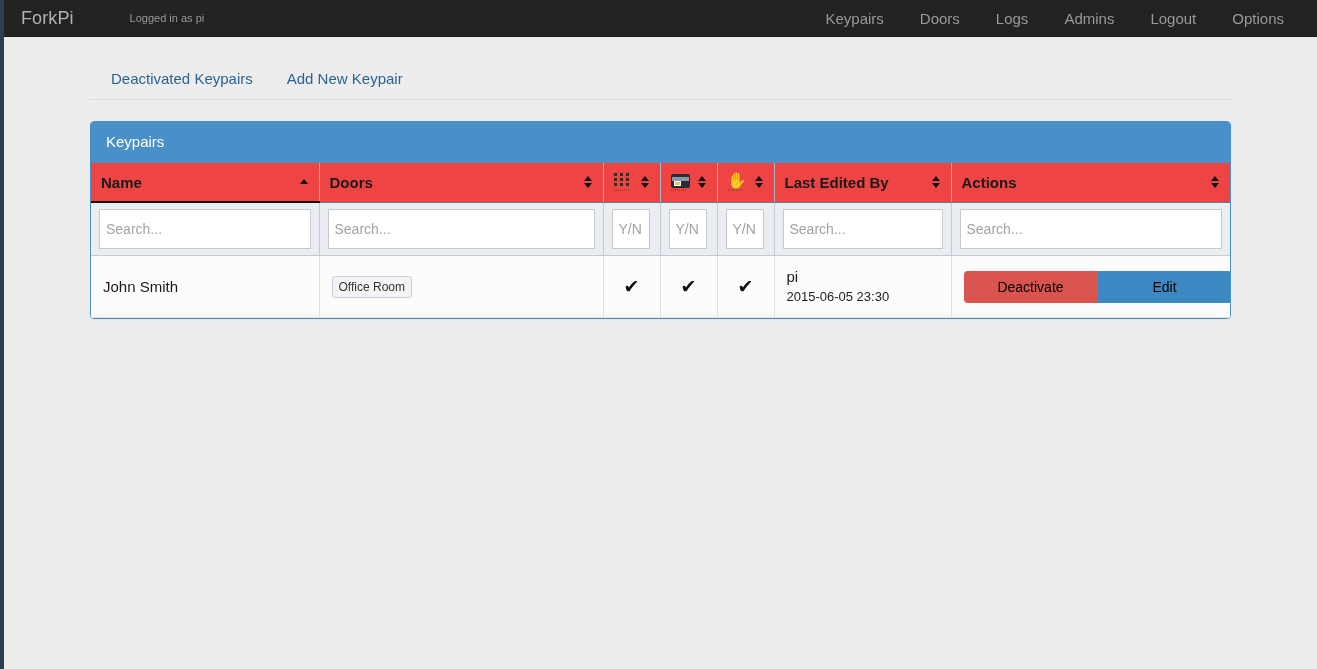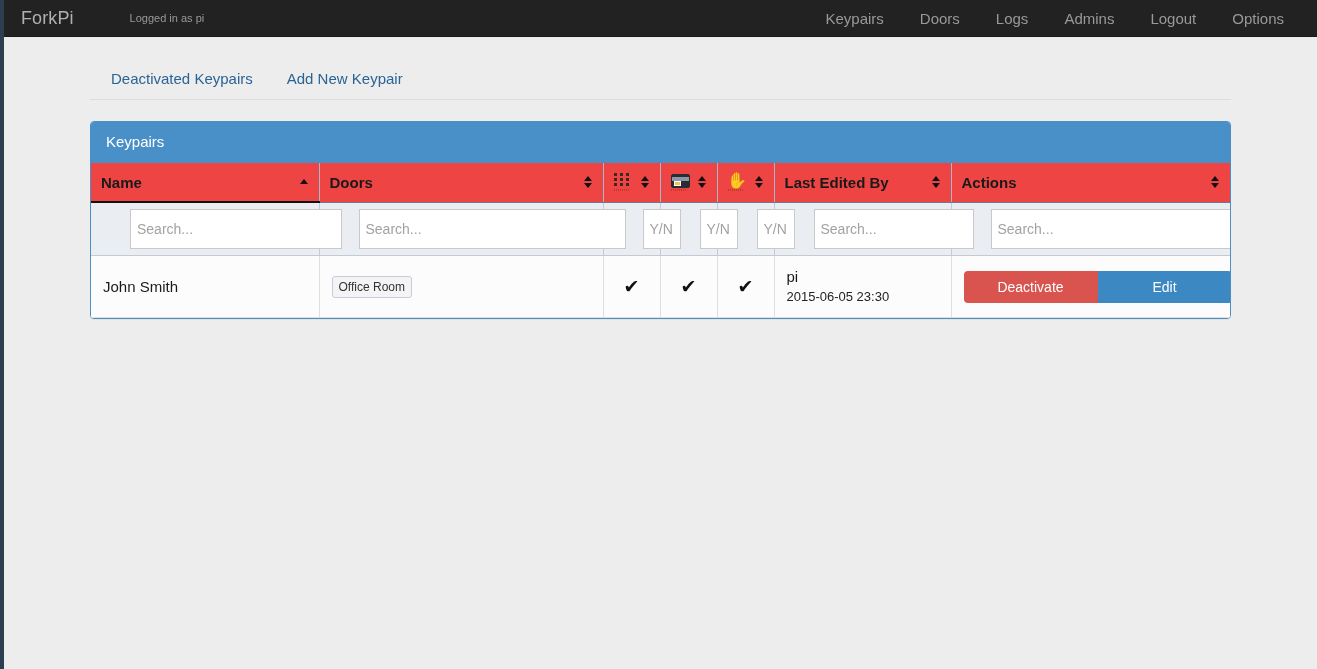--- a/index.html
+++ b/index.html
@@ -161,21 +161,20 @@
     width: 100%;
     height: 26px;
     padding: 19px 6px;
     font-size: 14px;
     color: #333333;
     background: #ffffff;
     border: 1px solid #c9c9c9;
     border-radius: 0;
     font-family: "Liberation Sans", sans-serif;
     outline: none;
-    margin-left: 31px;
   }
   tr.filter-row input::placeholder { color: #a2a2a2; opacity: 1; }
   tr.filter-row input.yn { width: 38px; text-align: left; }
 
   
   tr.data-row td {
     background: #fcfcfc;
     padding: 10px 12px;
     border-left: 1px solid #dfdfdf;
     border-bottom: 1px solid #dfdfdf;
@@ -201,21 +200,21 @@
   }
 
   .edited-by { line-height: 18px; }
   .edited-name { font-size: 15px; color: #1a1a1a; }
   .edited-date { font-size: 13px; color: #222222; margin-top: 2px; }
 
   
   .btn-group { display: inline-flex; }
   .btn {
     border: none;
-    color: #ffffff;
+    color: #000000;
     font-size: 14px;
     font-family: "Liberation Sans", sans-serif;
     padding: 7px 12px;
     line-height: 18px;
     cursor: pointer;
     text-align: center;
     white-space: nowrap;
   }
   .btn-danger { background: #d9534f; width: 134px; border-radius: 4px 0 0 4px; }
   .btn-primary { background: #3b88c3; width: 134px; border-radius: 0 4px 4px 0; }

